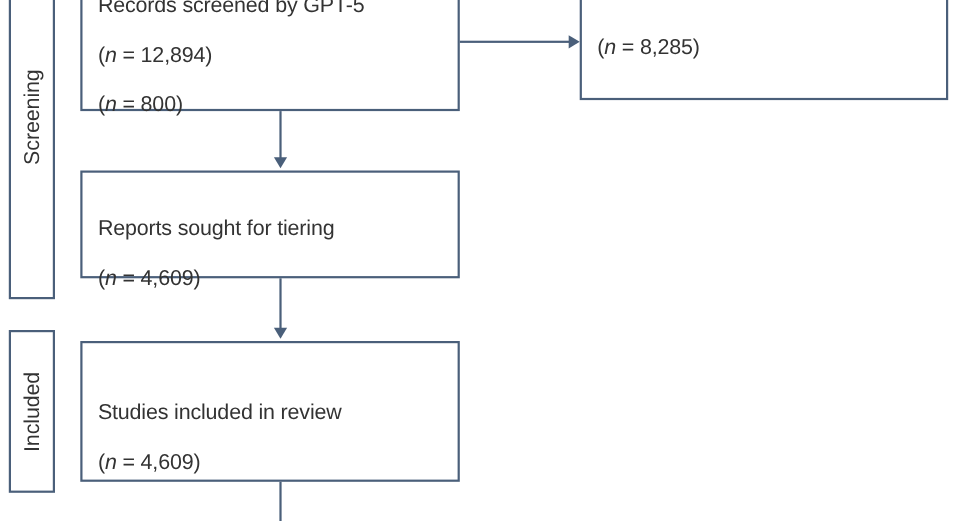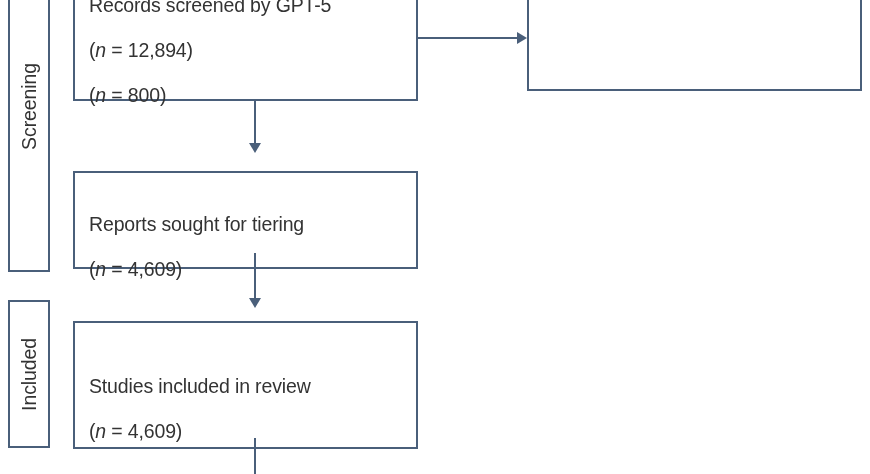--- a/index.html
+++ b/index.html
@@ -99,28 +99,29 @@
   </div>
 
   <div class="flow-box" id="box-records-screened" style="left:73px; top:-38px; width:345px; height:139px;">
     <div class="line">Records screened by GPT-5</div>
     <div class="line"><span>(</span><i>n</i><span> = 12,894)</span></div>
     <div class="line"><span>(</span><i>n</i><span> = 800)</span></div>
   </div>
 
   <div class="flow-box" id="box-records-excluded" style="left:527px; top:-42px; width:335px; height:133px;">
     <div style="height:42px;"></div>
+    <div class="line"><span>(</span><i>n</i><span> = 8,285)</span></div>
   </div>
 
-  <div class="flow-box" id="box-reports-sought" style="left:73px; top:171px; width:345px; height:98px; padding-top:20px;">
+  <div class="flow-box" id="box-reports-sought" style="left:73px; top:155px; width:345px; height:98px; padding-top:20px;">
     <div class="line">Reports sought for tiering</div>
     <div class="line"><span>(</span><i>n</i><span> = 4,609)</span></div>
   </div>
 
-  <div class="flow-box" id="box-studies-included" style="left:73px; top:321px; width:345px; height:128px; padding-top:32px;">
+  <div class="flow-box" id="box-studies-included" style="left:73px; top:310px; width:345px; height:128px; padding-top:32px;">
     <div class="line">Studies included in review</div>
     <div class="line"><span>(</span><i>n</i><span> = 4,609)</span></div>
   </div>
 
   <div class="conn conn-h" style="left:418px; top:37px; width:101px;"></div>
   <div class="arrowhead-right" style="left:517px; top:32px;"></div>
 
   <div class="conn conn-v" style="left:254px; top:101px; height:44px;"></div>
   <div class="arrowhead-down" style="left:249px; top:143px;"></div>
 

